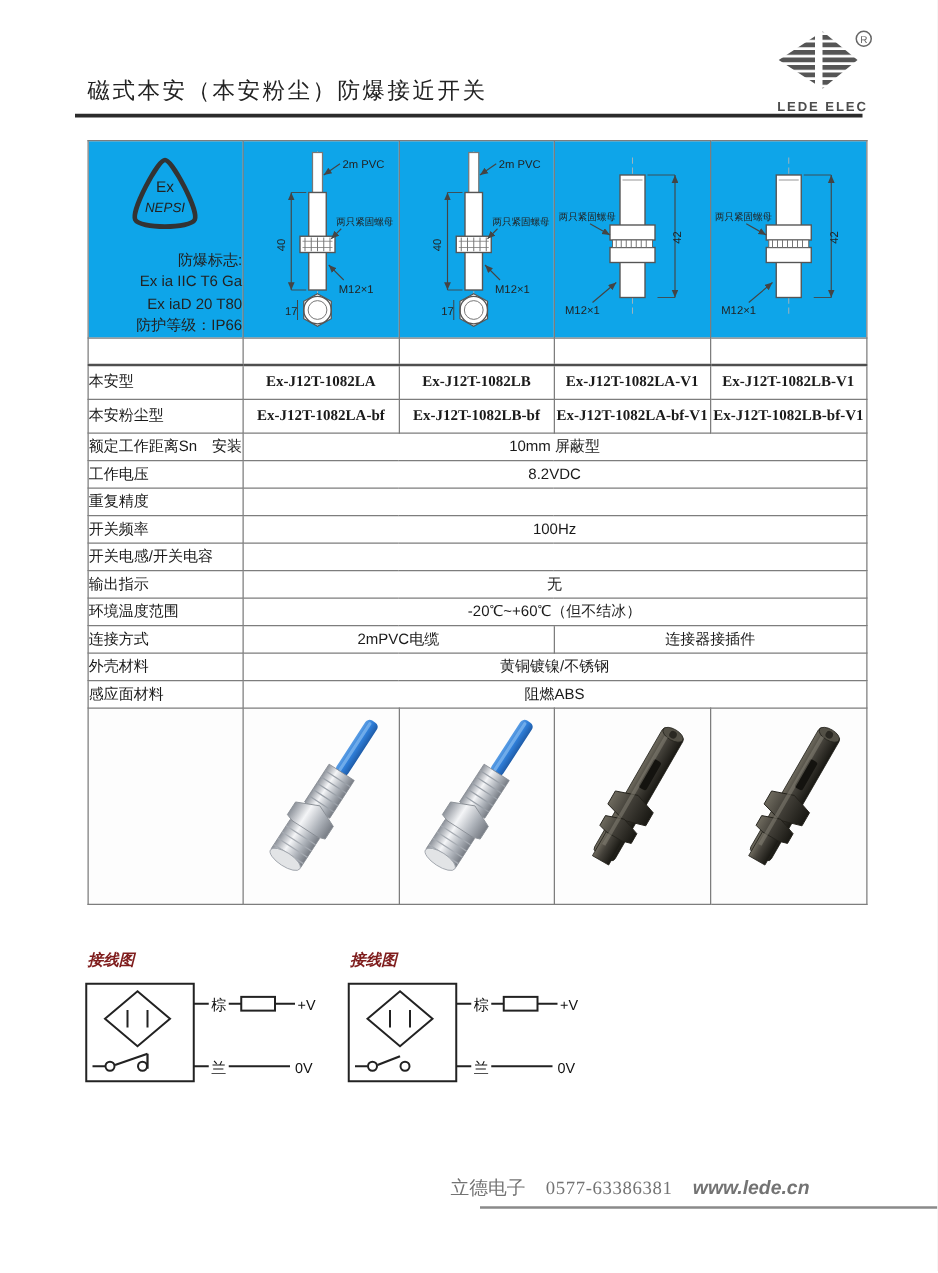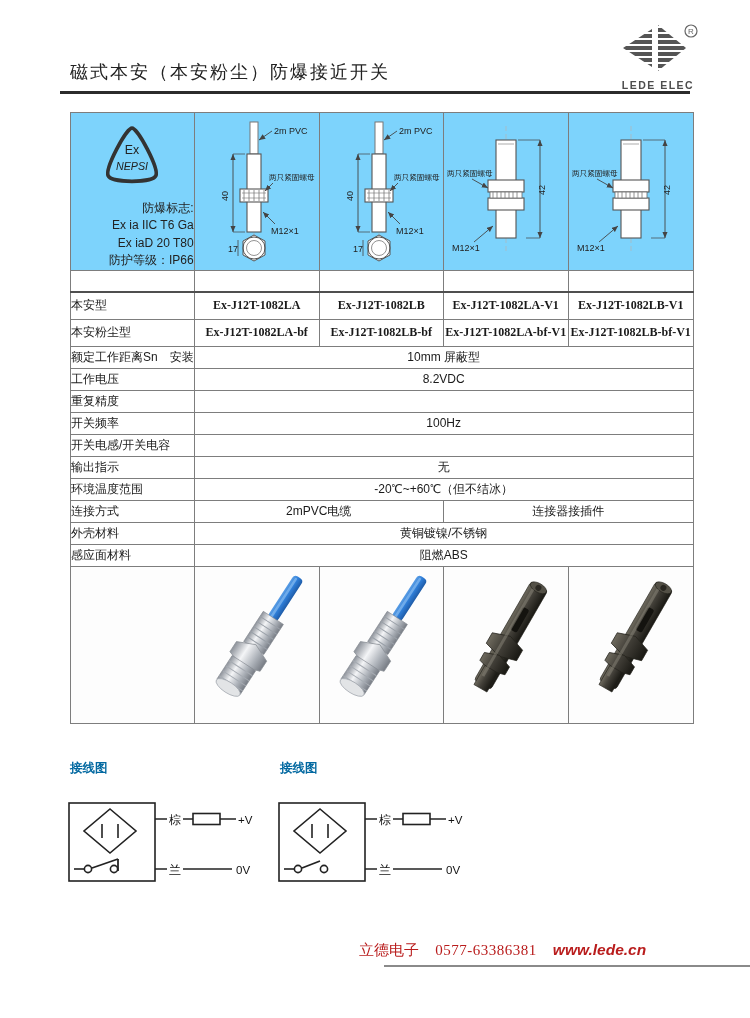--- a/index.html
+++ b/index.html
@@ -13,36 +13,36 @@
   .logo-wrap{position:absolute;left:608px;top:22px;width:100px;text-align:center;}
   .logo-brand{font-size:10.5px;font-weight:bold;letter-spacing:1.5px;color:#4d4d4d;margin-top:1px;}
   .page-title{
     position:absolute;left:50px;top:60px;width:560px;
     font-family:"Liberation Serif",serif;font-size:18px;letter-spacing:2px;color:#222;margin-left:20px;
   }
   .title-rule{position:absolute;left:60px;top:91px;width:630px;height:3px;background:#2b2b2b;}
   
   .spec-table{position:absolute;left:70px;top:112px;border-collapse:collapse;table-layout:fixed;}
   .spec-table td{border:1px solid #7d7d7d;font-size:12px;color:#1a1a1a;padding:0;vertical-align:middle;}
-  .cell-diagram{height:146px;vertical-align:top;background:#7dd3fc;}
+  .cell-diagram{height:146px;vertical-align:top;background:#0ea5e9;}
   .cell-spacer{height:20px;}
   .row-model td{border-top:2px solid #4f4f4f;}
   .cell-label{padding-left:6px;text-align:left;height:21px;font-size:12.5px;white-space:nowrap;overflow:hidden;}
   .cell-value{text-align:center;font-size:12px;white-space:nowrap;margin-top:12px;}
   .cell-model{text-align:center;font-weight:bold;font-size:11.5px;white-space:nowrap;height:26px;font-family:Liberation Serif, serif;}
   .cell-photo{height:156px;text-align:center;vertical-align:middle;background:#fdfdfd;}
   .nepsi-block{padding-top:10px;text-align:center;}
   .cert-text{margin-top:8px;padding-left:9px;text-align:right;font-size:12px;line-height:1.45;color:#222;white-space:nowrap;}
   
   .wiring{position:absolute;width:200px;height:110px;}
-  .wiring-title{font-size:12.5px;font-weight:bold;color:#0369a1;margin:0 0 20px 4px;}
+  .wiring-title{font-size:12.5px;font-weight:bold;color:#7f1d1d;margin:0 0 4px 4px;font-style:italic;}
   
   .footer-text{
-    position:absolute;left:359px;top:941px;width:330px;text-align:left;
-    color:#b91c1c;font-size:15px;white-space:nowrap;
+    position:absolute;left:339px;top:941px;width:330px;text-align:center;
+    color:#737373;font-size:15px;white-space:nowrap;
   }
   .footer-text .company{font-family:"Liberation Serif",serif;}
   .footer-text .phone{font-family:"Liberation Serif",serif;margin-left:12px;letter-spacing:0.5px;}
   .footer-text .site{font-weight:bold;font-style:italic;margin-left:12px;font-size:15.5px;}
   .footer-rule{position:absolute;left:384px;top:965px;width:366px;height:2px;background:#8a8a8a;}
   svg text{font-family:"Liberation Sans",sans-serif;}
 </style>
 </head>
 <body>
 

